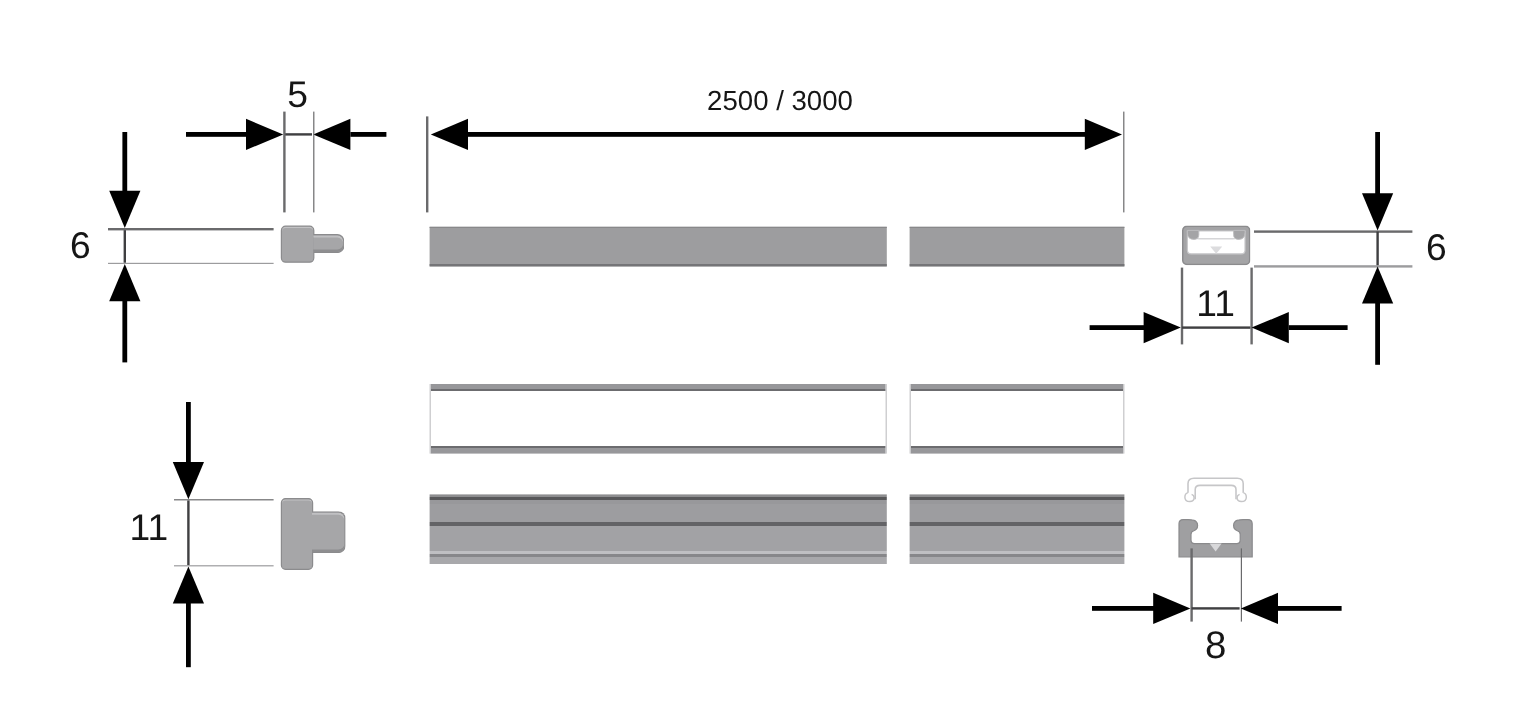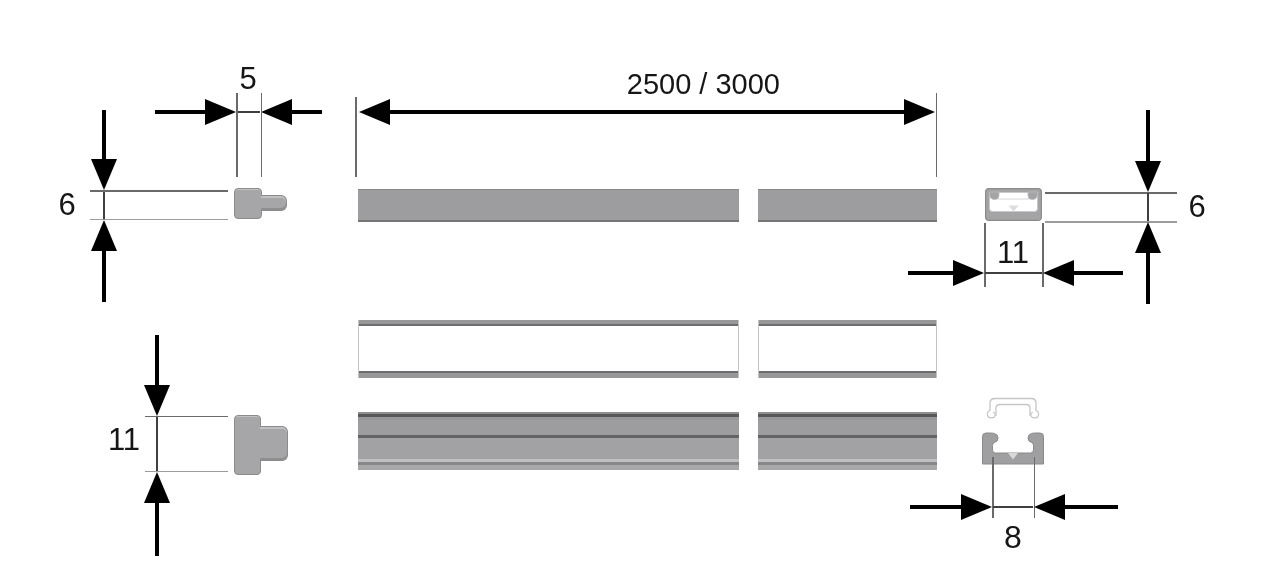--- a/index.html
+++ b/index.html
@@ -12,21 +12,21 @@
   }
   .abs{position:absolute;}
   .dim-label{
     position:absolute;
     color:#161616;
     font-size:31px;
     line-height:32px;
     text-align:center;
     white-space:nowrap;
   }
-  .lenlabel{font-size:29px;text-align:right;}
+  .lenlabel{font-size:23px;}
   
   .shaft-h{position:absolute;height:4px;background:#000;}
   .shaft-v{position:absolute;width:4px;background:#000;}
   .thin-h{position:absolute;height:1.5px;background:#3f3f41;}
   .thin-v{position:absolute;width:1.5px;background:#3f3f41;}
   
   .ext-v{position:absolute;width:1.5px;background:#6a6a6c;}
   .ext-h{position:absolute;height:1.5px;background:#6a6a6c;}
   .ext-light{background:#9c9c9e;}
   

